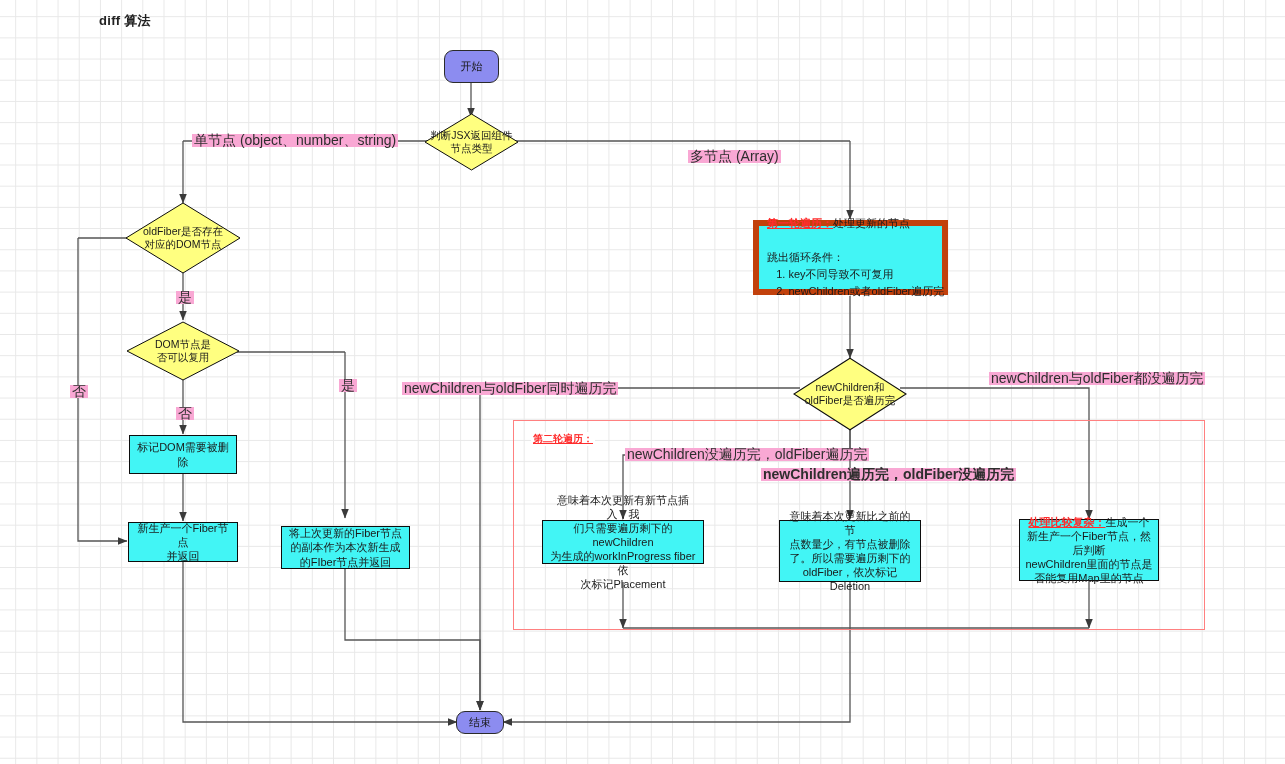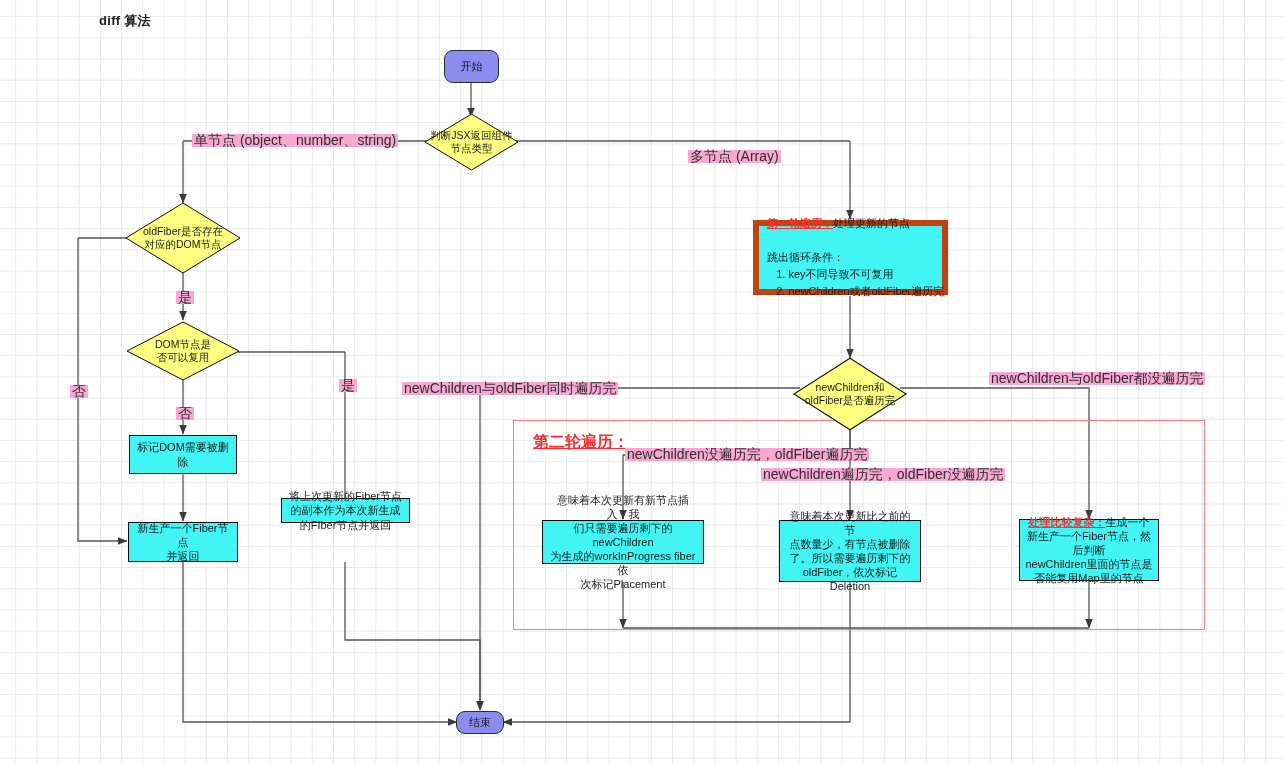--- a/index.html
+++ b/index.html
@@ -71,21 +71,21 @@
     line-height:13px;
   }
   .grp-box{
     position:absolute;
     border:1.4px solid #ff8080;
     background:transparent;
     z-index:1;
   }
   .grp-label{
     position:absolute;
-    font-size:16px;
+    font-size:10px;
     font-weight:bold;
     color:#ff2d2d;
     text-decoration:underline;
     background:#ffffff;
     padding:0 2px;
     white-space:nowrap;
     z-index:6;
   }
   #title{
     position:absolute;left:99px;top:12px;
@@ -206,21 +206,21 @@
   <span>标记DOM需要被删除</span>
 </div>
 
 <div class="node n-proc" style="left:128px;top:522px;width:110px;height:40px;">
   <div>
     <span>新生产一个Fiber节点</span><br>
     <span>并返回</span>
   </div>
 </div>
 
-<div class="node n-proc" style="left:281px;top:498px;width:129px;height:25px;">
+<div class="node n-proc" style="left:281px;top:526px;width:129px;height:43px;">
   <div>
     <span>将上次更新的Fiber节点</span><br>
     <span>的副本作为本次新生成</span><br>
     <span>的FIber节点并返回</span>
   </div>
 </div>
 
 <div class="node n-note" style="left:753px;top:220px;width:195px;height:75px;">
   <div>
     <span class="note-line"><span class="hl">第一轮遍历：</span><span>处理更新的节点</span></span>
@@ -274,13 +274,13 @@
 
 <div class="edge-label" style="left:192px;top:134px;">单节点 (object、number、string)</div>
 <div class="edge-label" style="left:688px;top:150px;">多节点 (Array)</div>
 <div class="edge-label" style="left:176px;top:291px;">是</div>
 <div class="edge-label" style="left:70px;top:385px;">否</div>
 <div class="edge-label" style="left:176px;top:407px;">否</div>
 <div class="edge-label" style="left:339px;top:379px;">是</div>
 <div class="edge-label" style="left:402px;top:382px;">newChildren与oldFiber同时遍历完</div>
 <div class="edge-label" style="left:989px;top:372px;">newChildren与oldFiber都没遍历完</div>
 <div class="edge-label" style="left:625px;top:448px;">newChildren没遍历完，oldFiber遍历完</div>
-<div class="edge-label" style="left:761px;top:468px;">newChildren遍历完，oldFiber没遍历完</div>
+<div class="edge-label" style="left:761px;top:468px;font-weight:bold;">newChildren遍历完，oldFiber没遍历完</div>
 
 </body></html>

